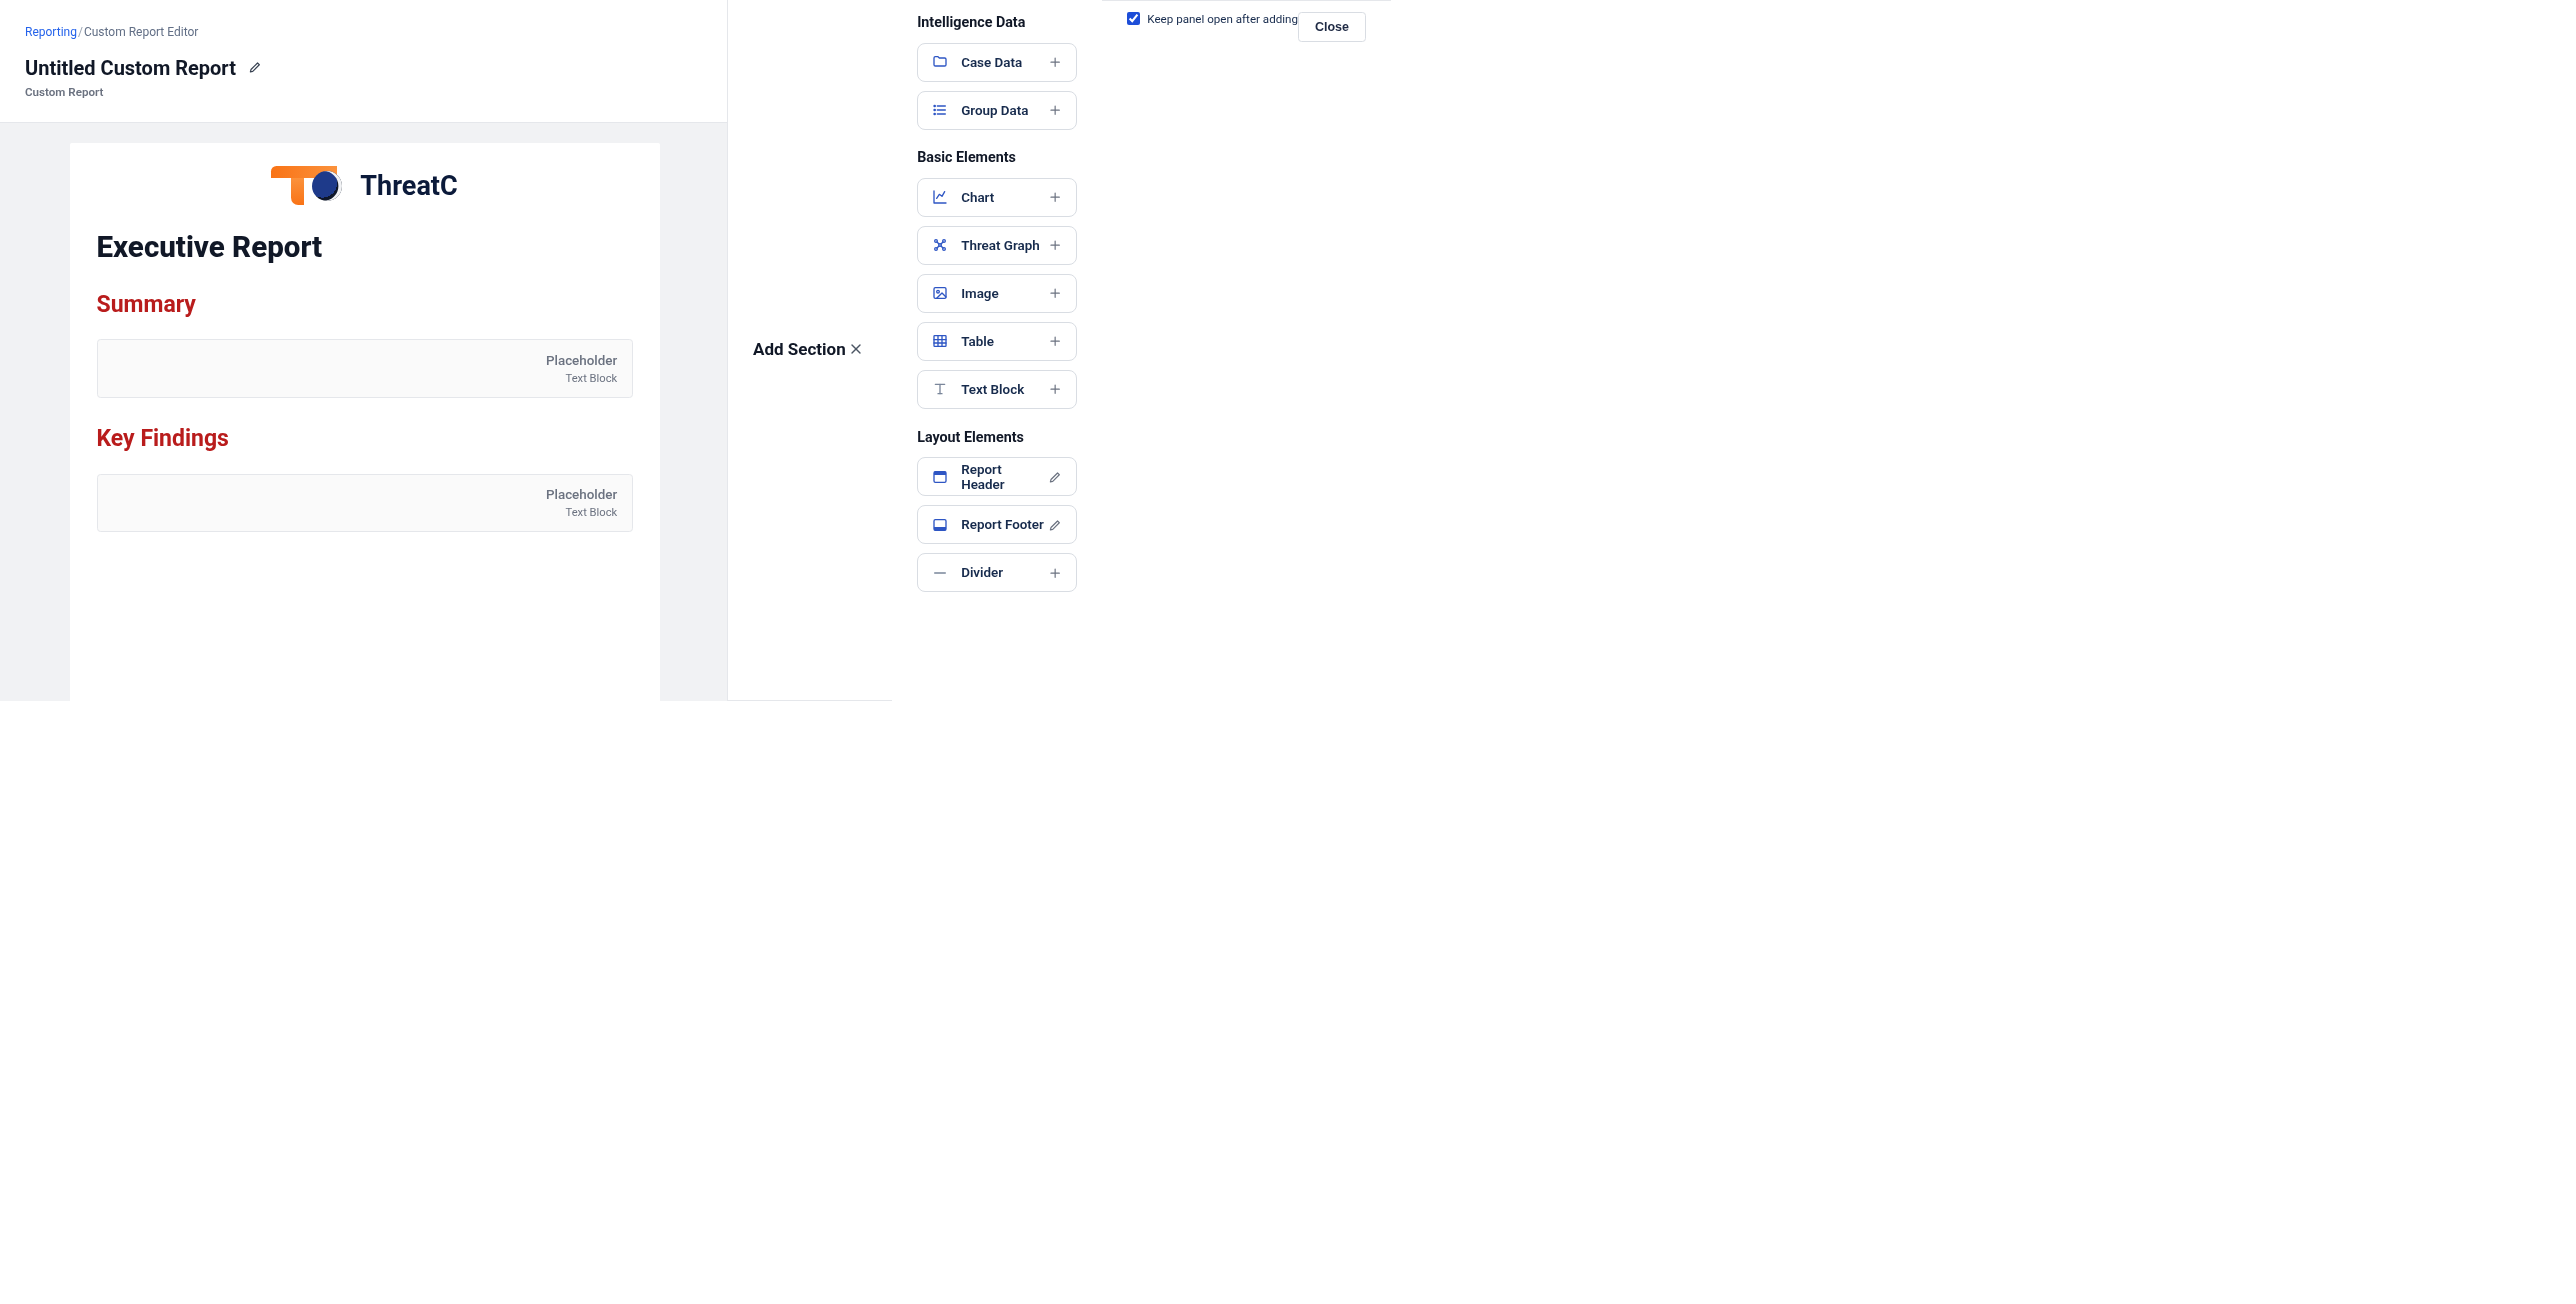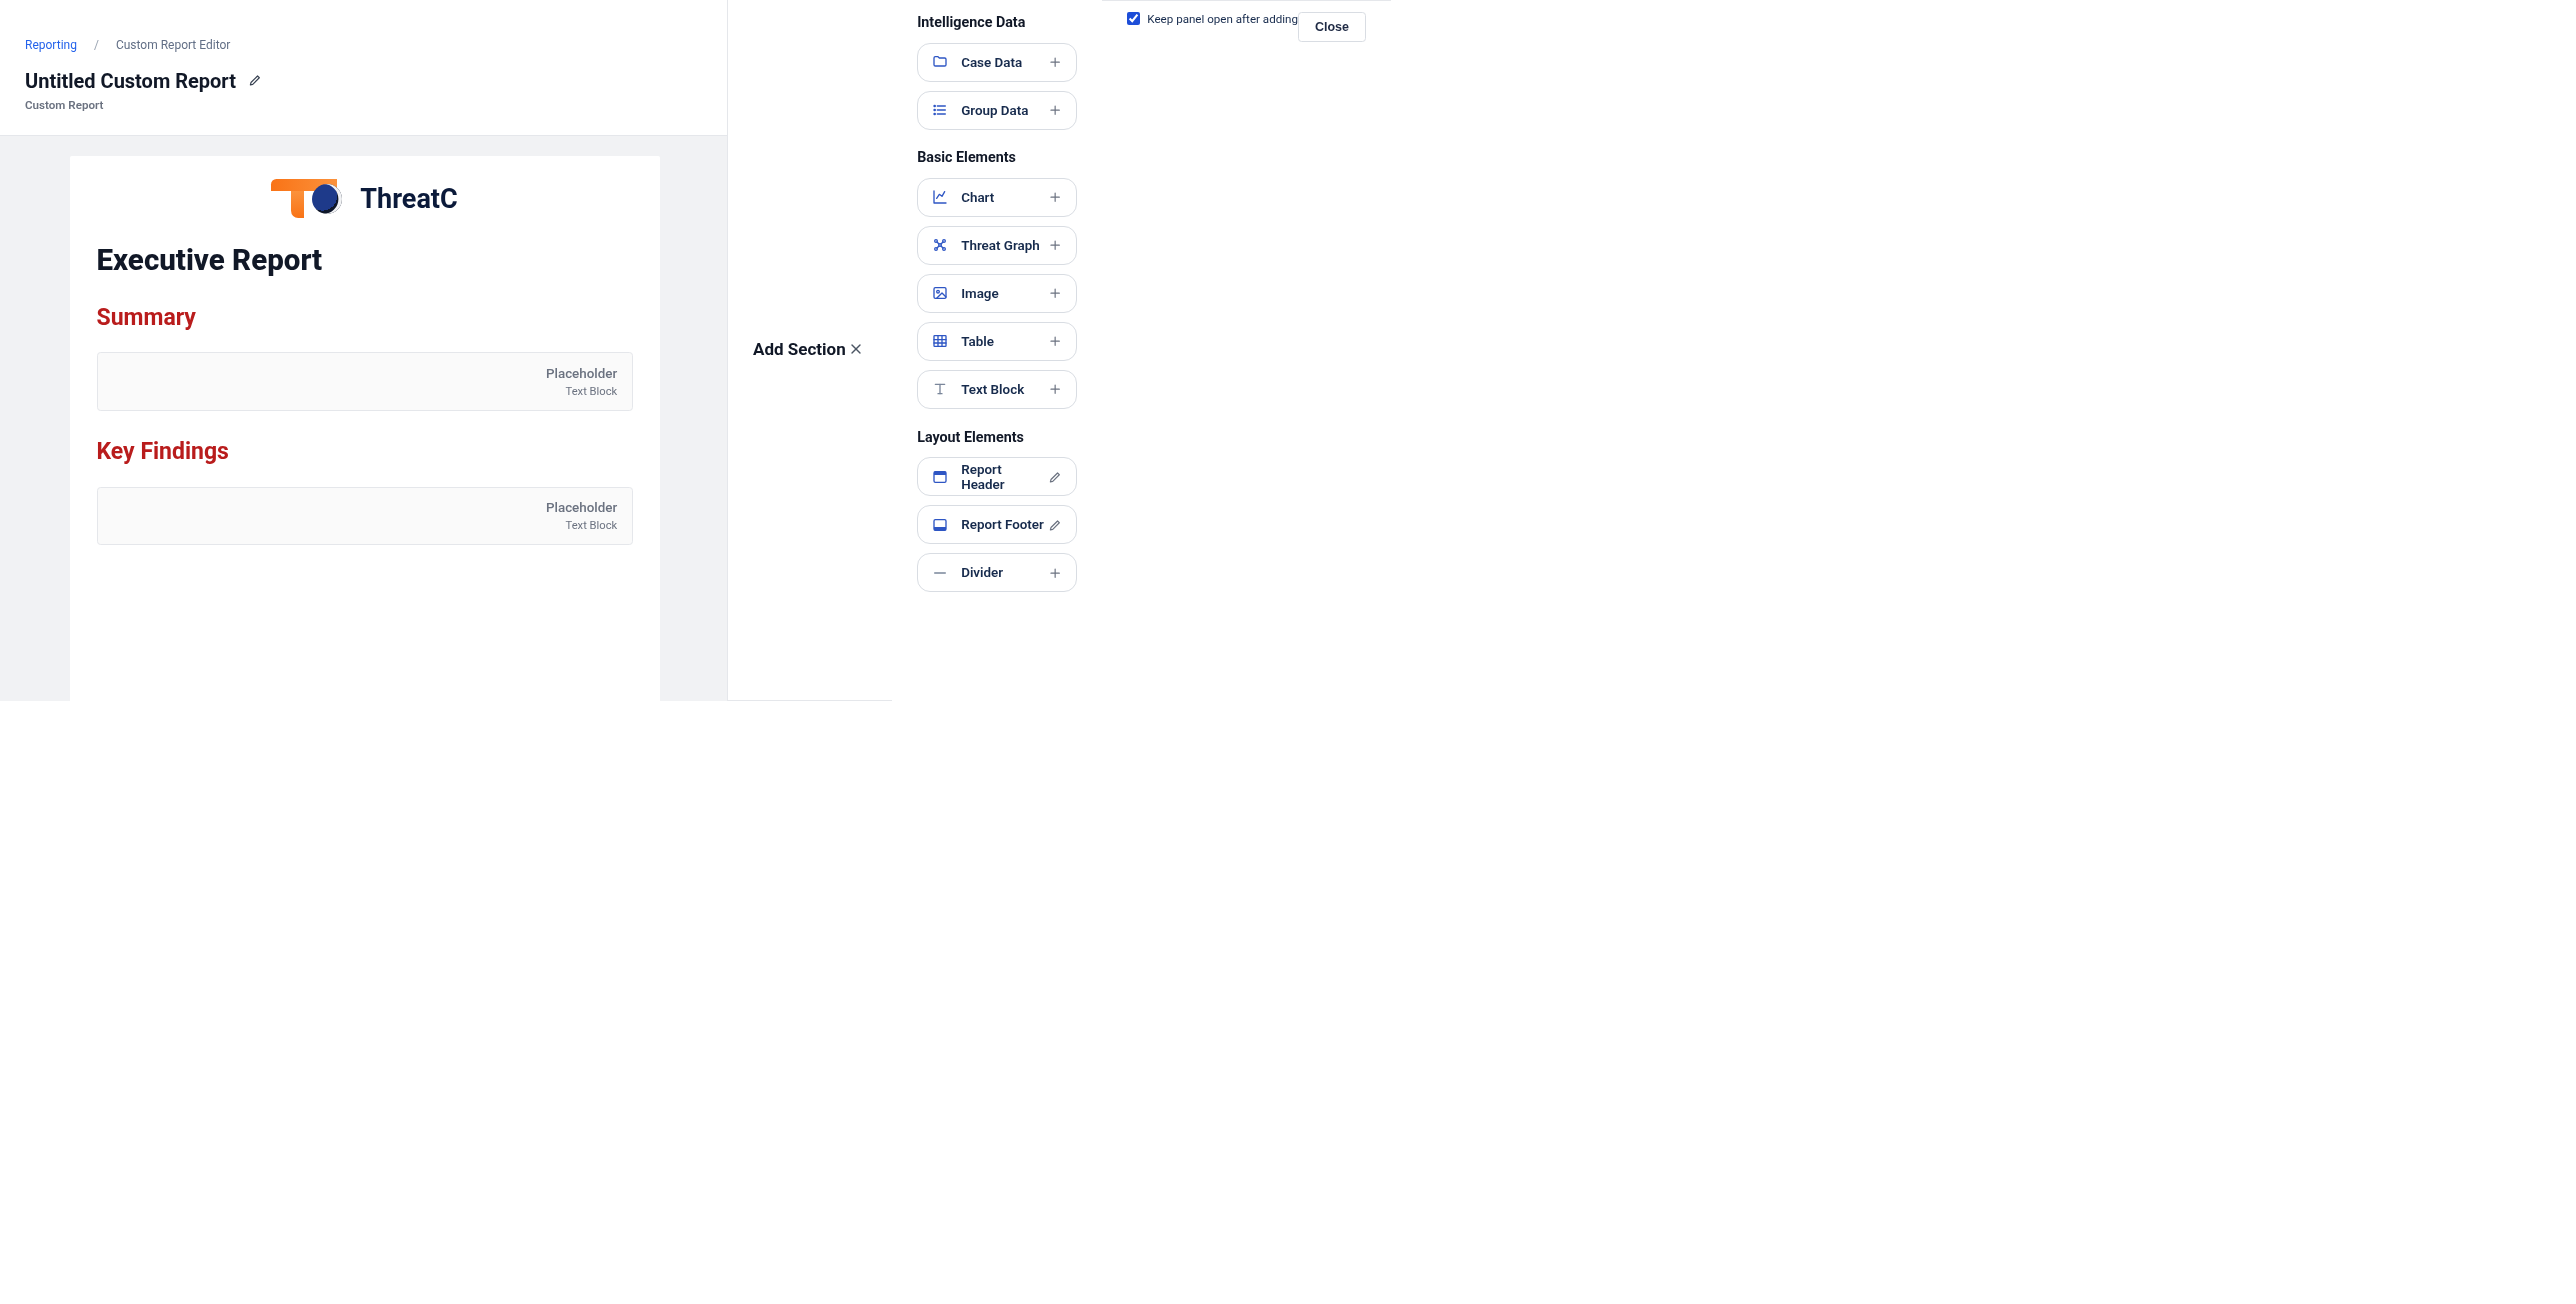--- a/index.html
+++ b/index.html
@@ -17,26 +17,26 @@
 
 .main-col {
   position: absolute;
   left: 0; top: 0;
   right: 662px; 
   height: 100%;
   display: flex;
   flex-direction: column;
 }
 .breadcrumbs {
-  padding: 38px 25px 0 25px;
+  padding: 25px 25px 0 25px;
   font-size: 12px;
   color: #626f86;
   display: flex;
   align-items: center;
-  gap: 17px;
+  gap: 1px;
 }
 .breadcrumbs .crumb-link { color: #2563eb; }
 .breadcrumbs .sep { color: #9aa4b2; }
 .page-title-row {
   padding: 16px 25px 3.6px 25px;
   display: flex;
   align-items: center;
   gap: 7.2px;
 }
 .page-title {
@@ -184,21 +184,21 @@
 }
 .group-heading {
   font-size: 14.3px;
   font-weight: 700;
   color: #111827;
   margin: 0 0 12.5px 0;
 }
 .group + .group { margin-top: 19.7px; }
 .item-row {
   border: 0.9px solid #d9dde3;
-  border-radius: 13px;
+  border-radius: 8px;
   height: 39px;
   display: flex;
   align-items: center;
   padding: 0 12.5px;
   margin-bottom: 9px;
   cursor: pointer;
   background: #fff;
 }
 .item-icon {
   width: 18px; height: 18px;

